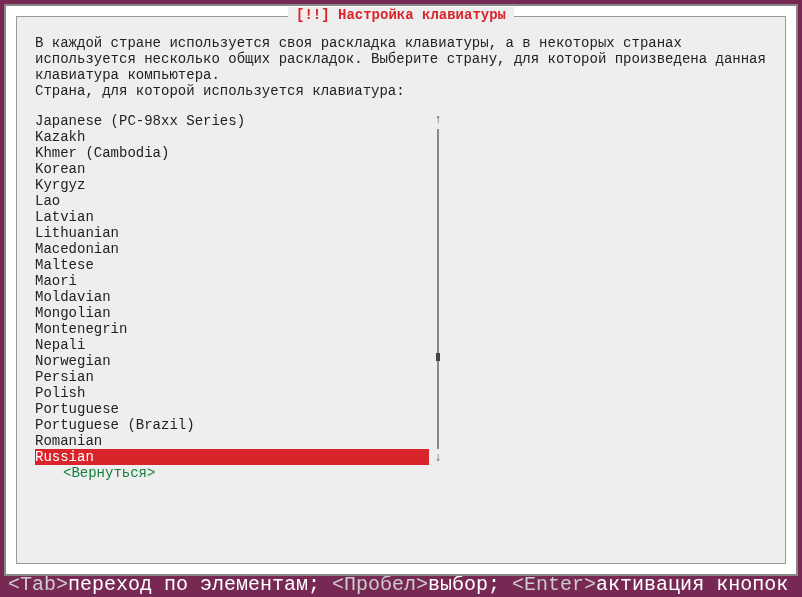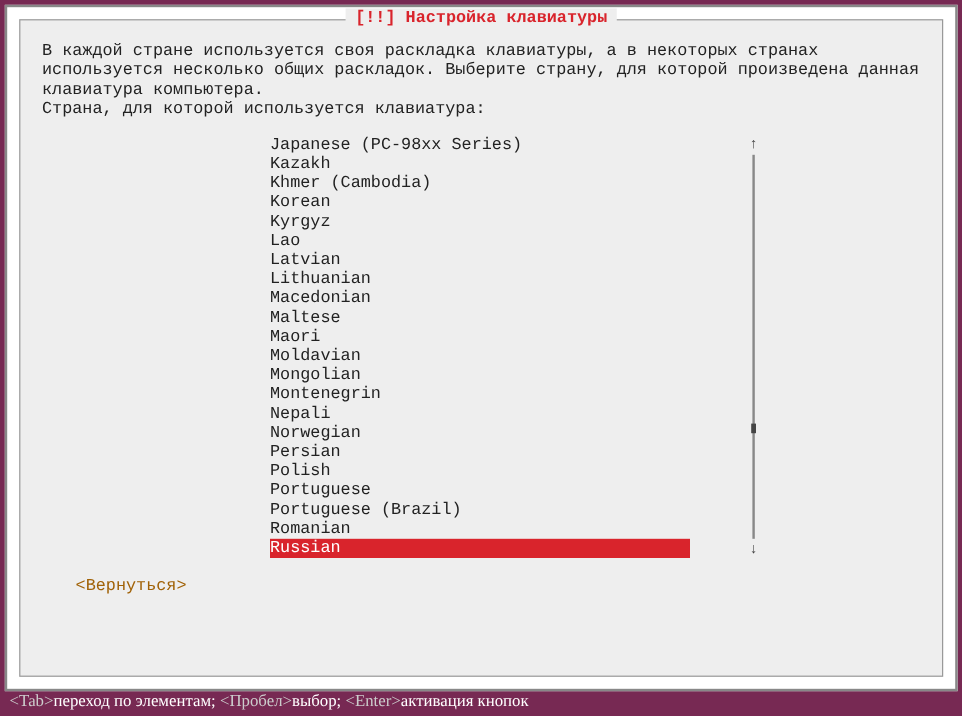--- a/index.html
+++ b/index.html
@@ -53,37 +53,36 @@
       color: #222;
       line-height: 16px;
       white-space: pre-wrap;
     }
     .prompt {
       color: #222;
       margin-bottom: 14px;
     }
     .list-wrap {
       position: relative;
-      margin-left: 190px;
       width: 410px;
     }
     .list {
       color: #222;
       line-height: 16px;
     }
     .list-item {
       padding: 0;
       white-space: pre;
       cursor: pointer;
     }
     .list-item.selected {
       background: #d9242c;
       color: #fff;
       display: inline-block;
-      width: 350px;
+      width: 394px;
     }
     .scroll-col {
       position: absolute;
       right: 0;
       top: 0;
       bottom: 0;
       width: 14px;
       color: #444;
       display: flex;
       flex-direction: column;
@@ -102,34 +101,32 @@
     }
     .scroll-thumb {
       position: absolute;
       left: -1px;
       top: 70%;
       width: 4px;
       height: 8px;
       background: #444;
     }
     .back-btn {
-      margin-top: 16px;
-      color: #a16207;
+      color: #15803d;
       margin-left: 28px;
       cursor: pointer;
       display: inline-block;
     }
     .footer {
       color: #fff;
-      font-size: 14px;
+      font-size: 20px;
       padding: 0 4px 1px 4px;
       height: 17px;
       line-height: 17px;
       white-space: pre;
-      font-family: Liberation Serif, serif;
     }
     .footer .hl {
       color: #ccc;
     }
   </style>
 </head>
 <body>
 
 <div class="outer">
   <div class="frame-outer">

